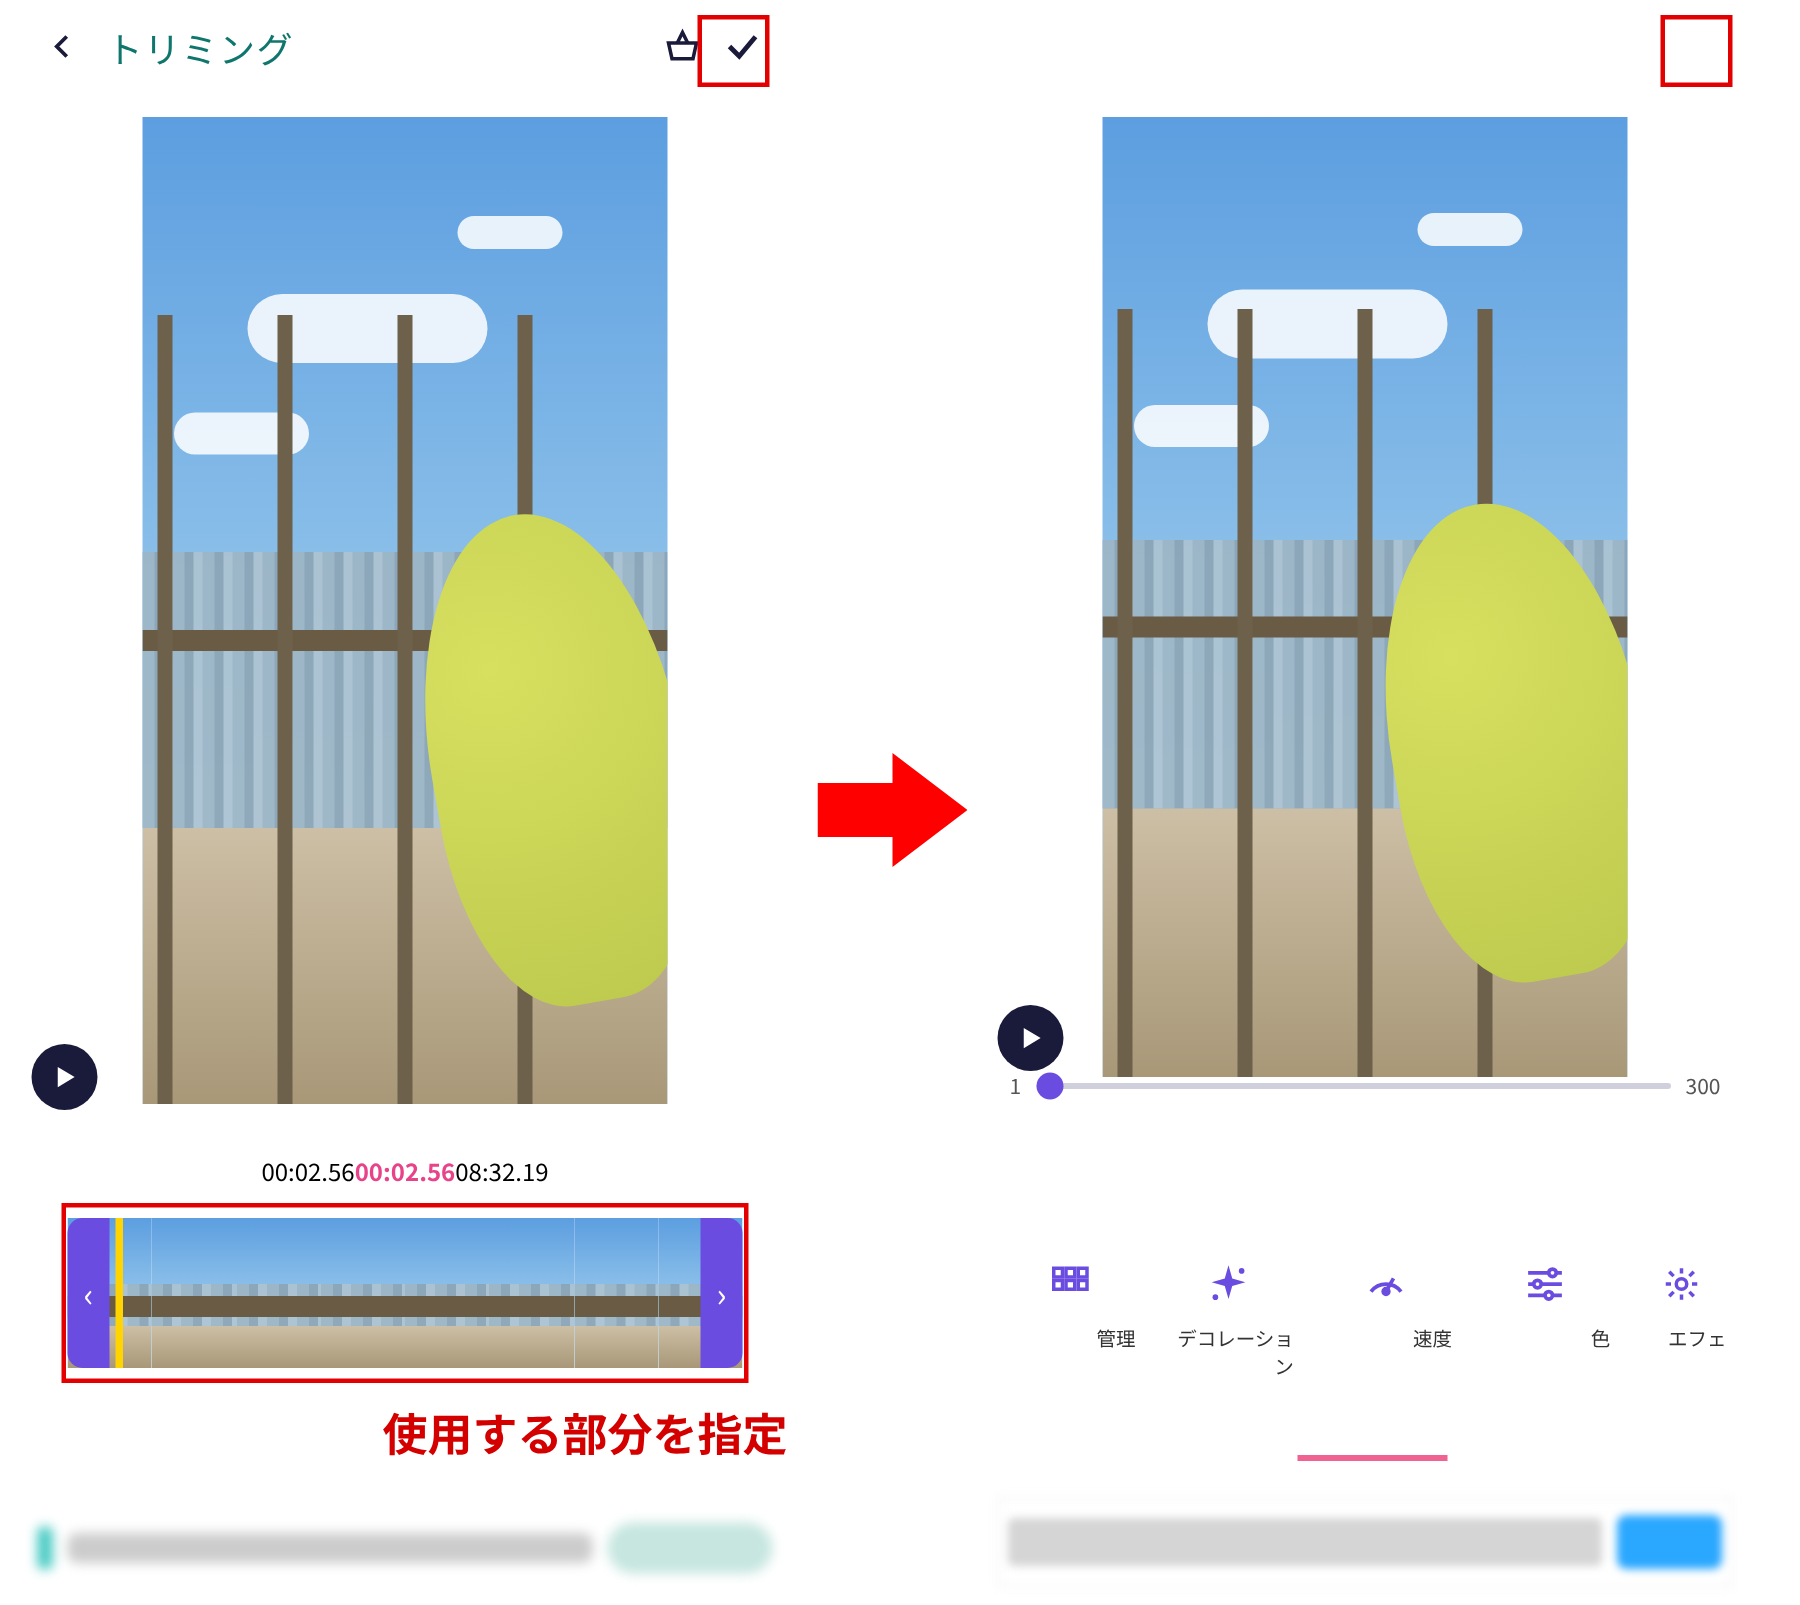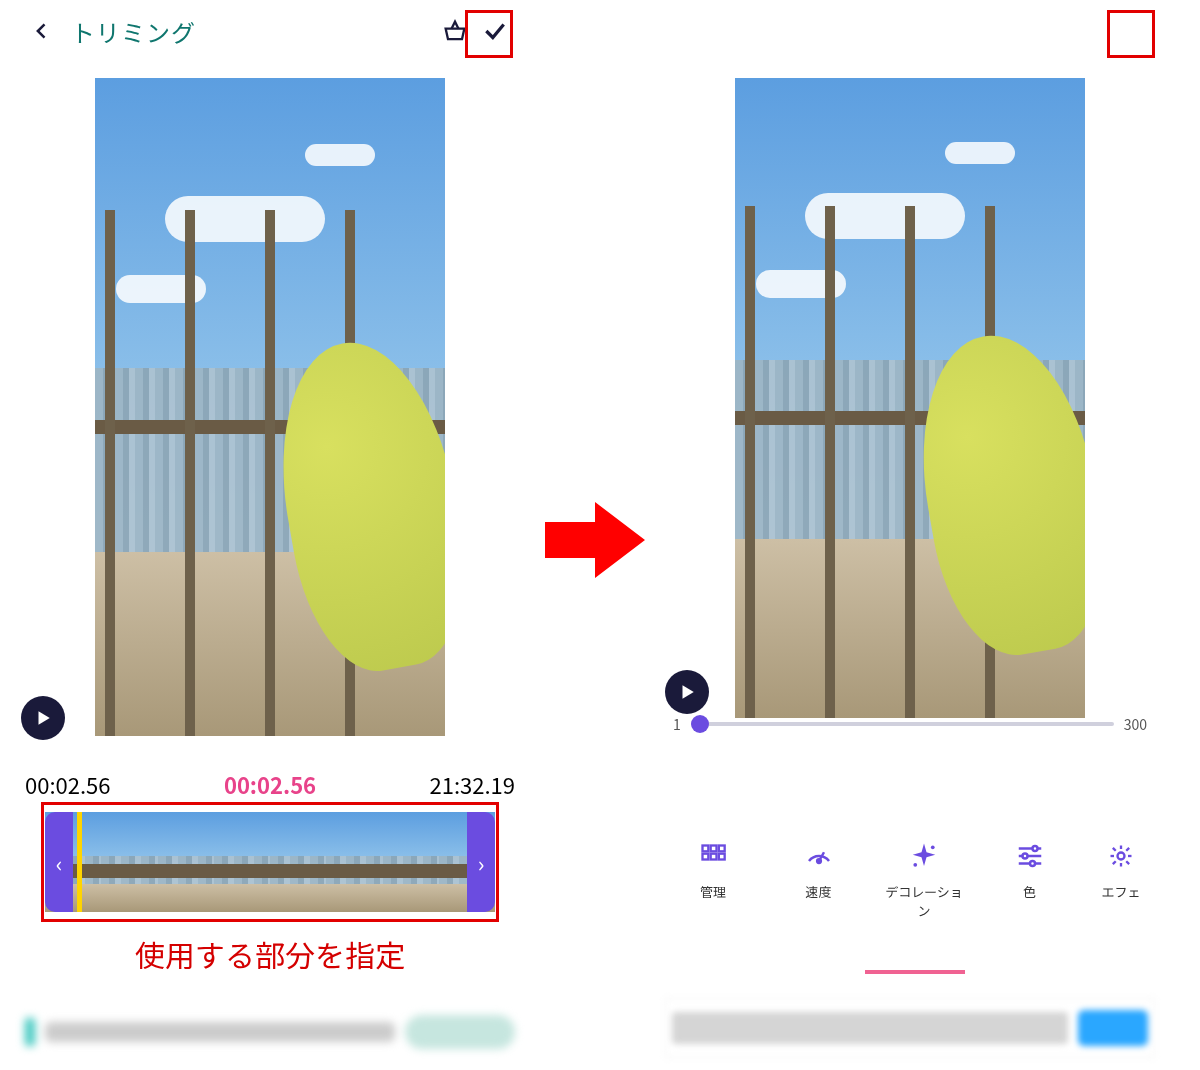--- a/index.html
+++ b/index.html
@@ -89,40 +89,40 @@
     display:flex;align-items:center;justify-content:center;
   }
   .play-btn svg{fill:#fff;}
 
   
   .preview-left {
     position:absolute;top:78px;left:80px;width:350px;height:658px;
   }
   .times {
     position:absolute;top:768px;left:10px;right:10px;
-    display:flex;justify-content:space-between;
-    font-size:22px;
+    display:flex;justify-content:center;
+    font-size:16px;
   }
   .times .mid{color:#e8438a;font-weight:bold;}
   .strip-box {
     position:absolute;top:802px;left:26px;right:26px;height:120px;
   }
   .strip {
     position:absolute;inset:10px 4px 10px 4px;
     display:flex;overflow:hidden;
   }
   .thumb{flex:1;min-width:0;}
   .thumb .photo{width:100%;height:100%;}
   .handle{position:absolute;top:10px;bottom:10px;width:28px;background:#6b4ce0;display:flex;align-items:center;justify-content:center;color:#fff;font-size:22px;}
   .handle.l{left:4px;border-radius:10px 0 0 10px;}
   .handle.r{right:4px;border-radius:0 10px 10px 0;}
   .yellowline{position:absolute;top:10px;bottom:10px;left:36px;width:5px;background:#ffd400;}
   .caption {
     position:absolute;top:932px;left:0;right:0;
-    text-align:center;font-size:30px;font-weight:normal;color:#d40000;
+    text-align:right;font-size:30px;font-weight:bold;color:#d40000;
   }
   .ad-left{position:absolute;bottom:12px;left:10px;right:10px;height:52px;display:flex;align-items:center;gap:10px;filter:blur(4px);}
   .ad-left .a{width:10px;height:28px;background:#40c8c0;border-radius:3px;}
   .ad-left .b{flex:1;height:20px;background:#ccc;border-radius:6px;}
   .ad-left .c{width:110px;height:34px;background:#c6e6df;border-radius:17px;}
 
   
   .preview-right {
     position:absolute;top:78px;left:80px;width:350px;height:640px;
   }
@@ -130,21 +130,21 @@
   .slider-row{
     position:absolute;top:714px;left:18px;right:18px;
     display:flex;align-items:center;gap:10px;font-size:14px;color:#555;
   }
   .slider{flex:1;height:4px;background:#d0d0dd;border-radius:2px;position:relative;}
   .slider .dot{position:absolute;left:0;top:-7px;width:18px;height:18px;background:#6b4ce0;border-radius:50%;}
   .tools{
     position:absolute;top:836px;left:0;right:0;
     display:flex;justify-content:space-between;padding:0 14px;
   }
-  .tool{width:88px;text-align:center;}
+  .tool{width:88px;text-align:right;}
   .tool-ic{height:40px;display:flex;align-items:center;justify-content:center;color:#6b4ce0;}
   .tool-lbl{font-size:13px;color:#333;margin-top:6px;}
   .pinkbar{position:absolute;top:970px;left:210px;width:100px;height:4px;background:#f06292;}
   .ad-right{position:absolute;bottom:12px;left:10px;right:10px;height:60px;border:1px solid #eee;display:flex;align-items:center;gap:10px;padding:6px;filter:blur(3px);}
   .ad-right .txt{flex:1;height:32px;background:#d5d5d5;border-radius:4px;}
   .ad-right .btn{width:70px;height:36px;background:#2aa7ff;border-radius:6px;}
 
   .arrow {
     position:absolute;top:500px;left:545px;width:100px;height:80px;
   }
@@ -192,21 +192,21 @@
   </div>
   <div class="play-btn" style="bottom:330px;">
     <svg width="18" height="18" viewBox="0 0 24 24">
         <polygon points="6,3 21,12 6,21"></polygon>
       </svg>
   </div>
 
   <div class="times">
     <span>00:02.56</span>
     <span class="mid">00:02.56</span>
-    <span>21:32.19</span>
+    <span>08:32.19</span>
   </div>
 
   <div class="strip-box">
     <div class="red-box" style="inset:0;"></div>
     <div class="strip">
       <div class="thumb">
           <div class="photo">
             <div class="city"></div>
             <div class="balcony-floor"></div>
             <div class="balcony-rail"></div>
@@ -323,37 +323,37 @@
             <rect x="17" y="3" width="5" height="5"></rect>
             <rect x="3" y="10" width="5" height="5"></rect>
             <rect x="10" y="10" width="5" height="5"></rect>
             <rect x="17" y="10" width="5" height="5"></rect>
           </svg>
       </div>
       <div class="tool-lbl">管理</div>
     </div>
     <div class="tool">
       <div class="tool-ic">
+        <svg width="30" height="30" viewBox="0 0 24 24" fill="currentColor">
+            <polygon points="12,2 14,9 21,11 14,13 12,20 10,13 3,11 10,9"></polygon>
+            <circle cx="19" cy="5" r="1.5"></circle>
+            <circle cx="5" cy="19" r="1.5"></circle>
+          </svg>
+      </div>
+      <div class="tool-lbl">デコレーション</div>
+    </div>
+    <div class="tool">
+      <div class="tool-ic">
         <svg width="30" height="30" viewBox="0 0 24 24" fill="none" stroke="currentColor" stroke-width="2">
             <path d="M4 16a10 10 0 0116 0"></path>
             <line x1="12" y1="16" x2="16" y2="9"></line>
             <circle cx="12" cy="16" r="1.5" fill="currentColor"></circle>
           </svg>
       </div>
       <div class="tool-lbl">速度</div>
-    </div>
-    <div class="tool">
-      <div class="tool-ic">
-        <svg width="30" height="30" viewBox="0 0 24 24" fill="currentColor">
-            <polygon points="12,2 14,9 21,11 14,13 12,20 10,13 3,11 10,9"></polygon>
-            <circle cx="19" cy="5" r="1.5"></circle>
-            <circle cx="5" cy="19" r="1.5"></circle>
-          </svg>
-      </div>
-      <div class="tool-lbl">デコレーション</div>
     </div>
     <div class="tool">
       <div class="tool-ic">
         <svg width="30" height="30" viewBox="0 0 24 24" fill="none" stroke="currentColor" stroke-width="2">
             <line x1="3" y1="6" x2="21" y2="6"></line>
             <circle cx="16" cy="6" r="2" fill="#fff"></circle>
             <line x1="3" y1="12" x2="21" y2="12"></line>
             <circle cx="8" cy="12" r="2" fill="#fff"></circle>
             <line x1="3" y1="18" x2="21" y2="18"></line>
             <circle cx="14" cy="18" r="2" fill="#fff"></circle>

